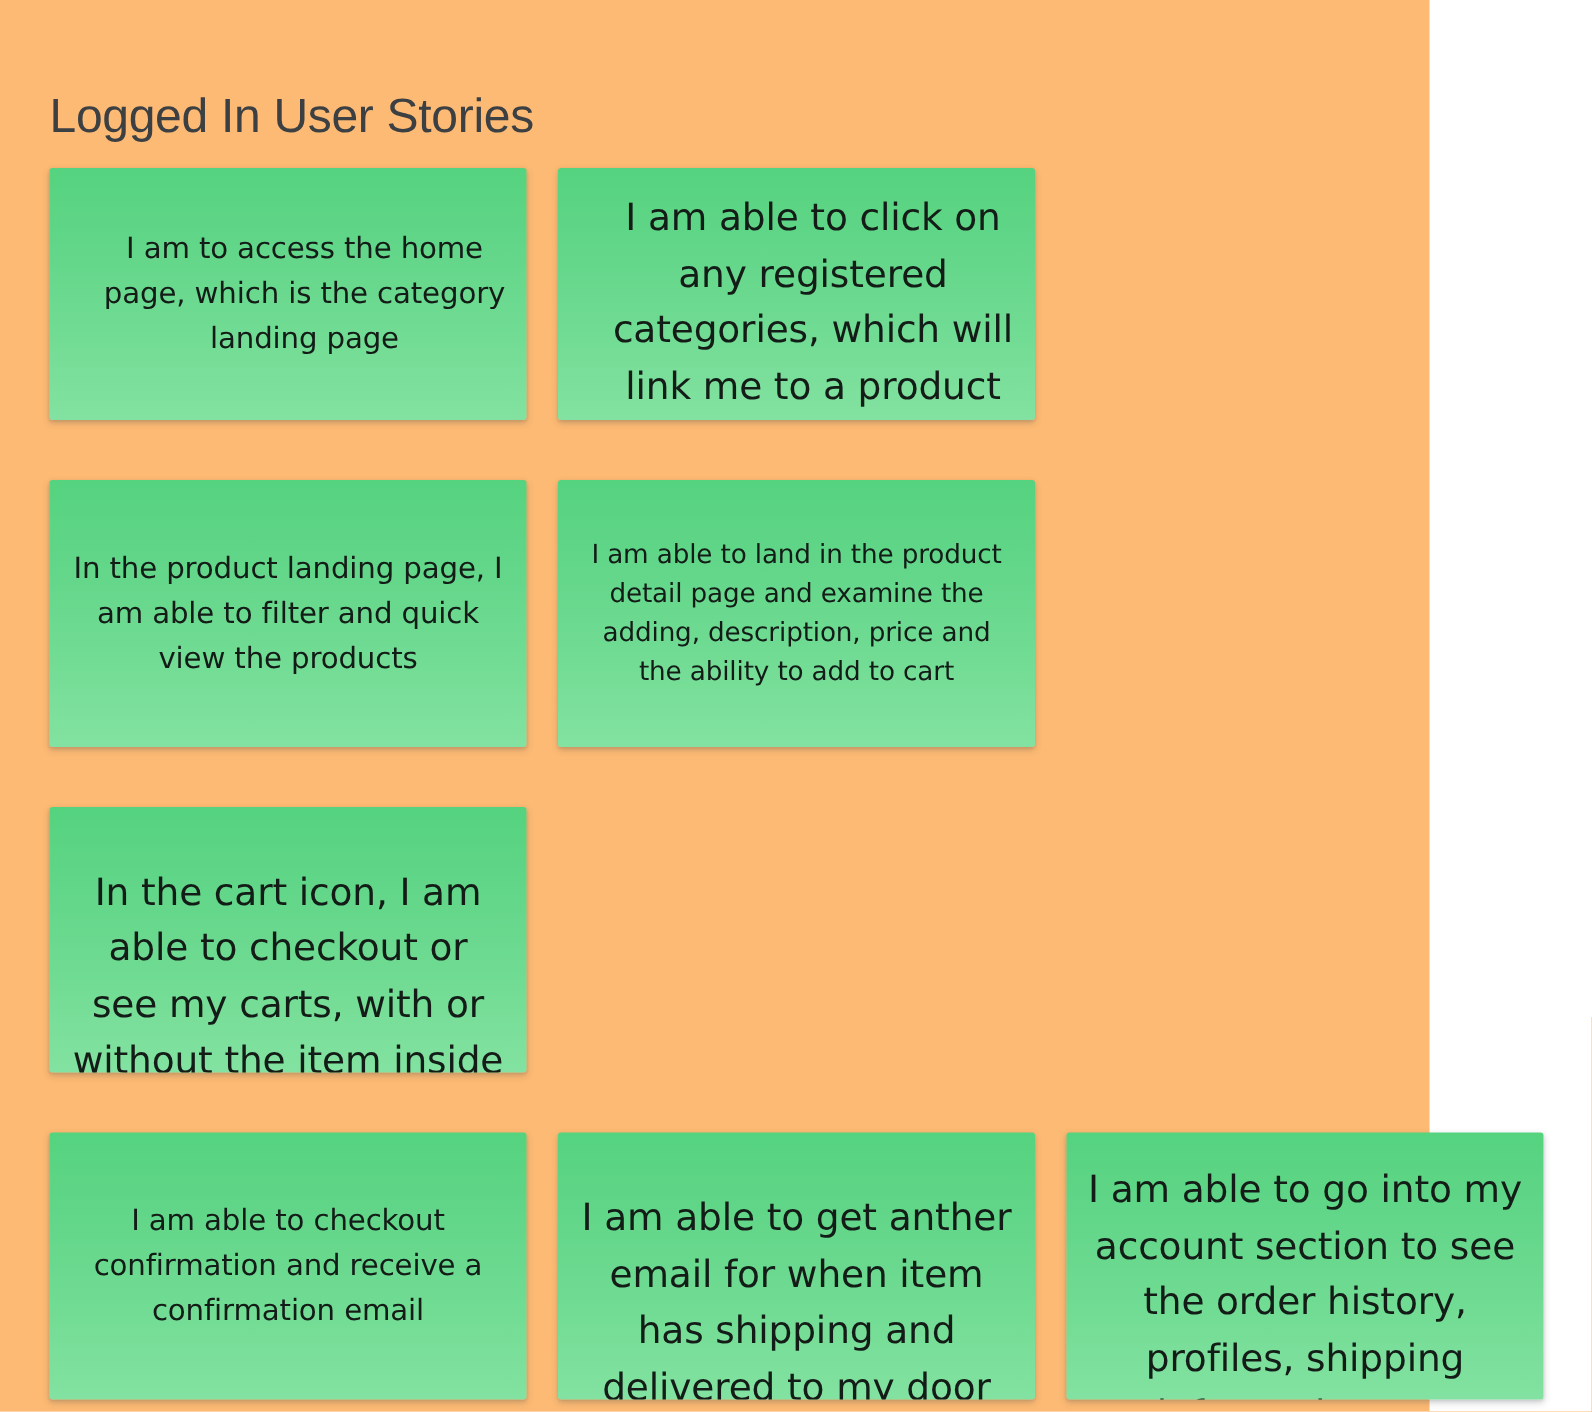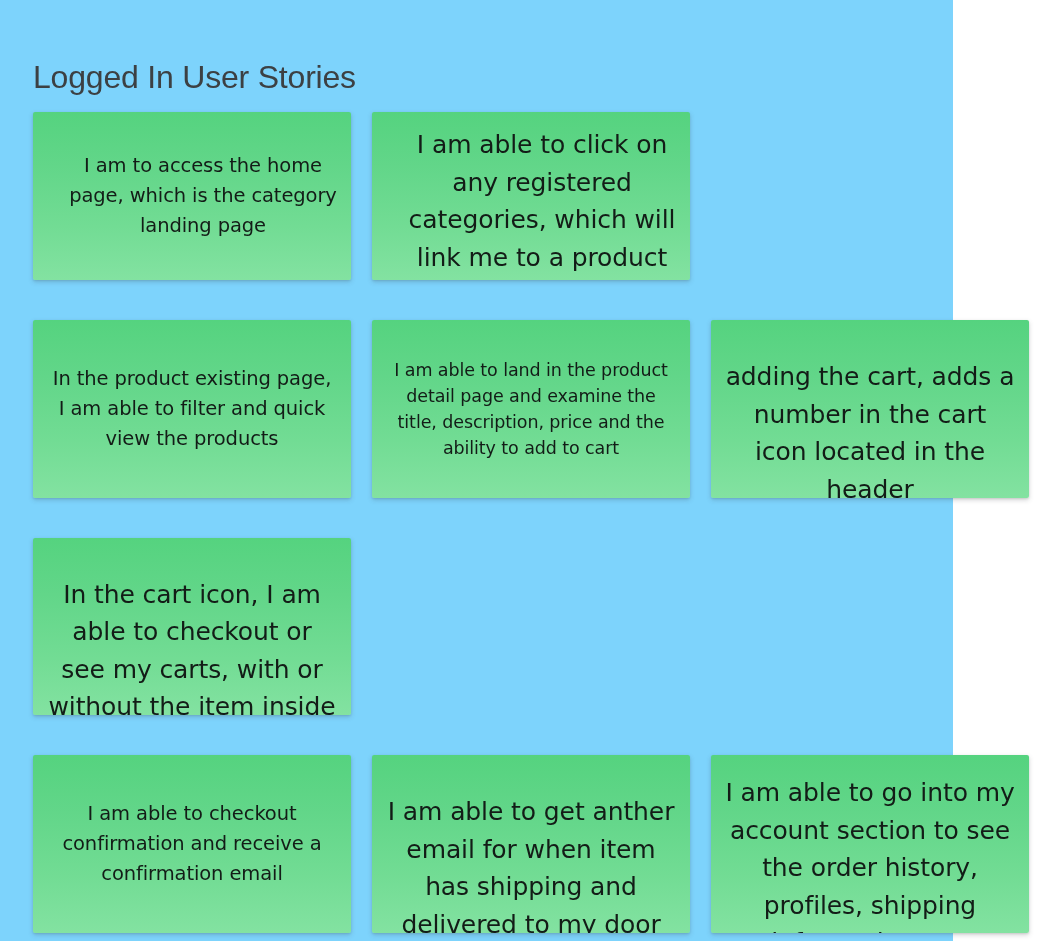--- a/index.html
+++ b/index.html
@@ -11,21 +11,21 @@
     height: 941px;
     background: #ffffff;
     font-family: "DejaVu Sans", "Liberation Sans", sans-serif;
     overflow: hidden;
   }
 
   .page {
     position: relative;
     width: 953px;
     height: 941px;
-    background: #7dd3fc;
+    background: #fdba74;
     box-sizing: border-box;
   }
 
   .page-title {
     position: absolute;
     left: 33px;
     top: 38px;
     font-size: 32px;
     font-weight: 400;
     letter-spacing: -0.2px;
@@ -102,27 +102,24 @@
       <div class="story-card size-lg">
         <span class="story-text">I am to access the home page, which is the category landing page</span>
       </div>
       <div class="story-card size-md">
         <span class="story-text">I am able to click on any registered categories, which will link me to a product landing page</span>
       </div>
     </div>
 
     <div class="board-row row-2">
       <div class="story-card size-lg">
-        <span class="story-text">In the product existing page, I am able to filter and quick view the products</span>
+        <span class="story-text">In the product landing page, I am able to filter and quick view the products</span>
       </div>
       <div class="story-card size-sm">
-        <span class="story-text">I am able to land in the product detail page and examine the title, description, price and the ability to add to cart</span>
-      </div>
-      <div class="story-card size-md">
-        <span class="story-text">adding the cart, adds a number in the cart icon located in the header</span>
+        <span class="story-text">I am able to land in the product detail page and examine the adding, description, price and the ability to add to cart</span>
       </div>
     </div>
 
     <div class="board-row row-3">
       <div class="story-card size-md">
         <span class="story-text">In the cart icon, I am able to checkout or see my carts, with or without the item inside</span>
       </div>
     </div>
 
     <div class="board-row row-4">

